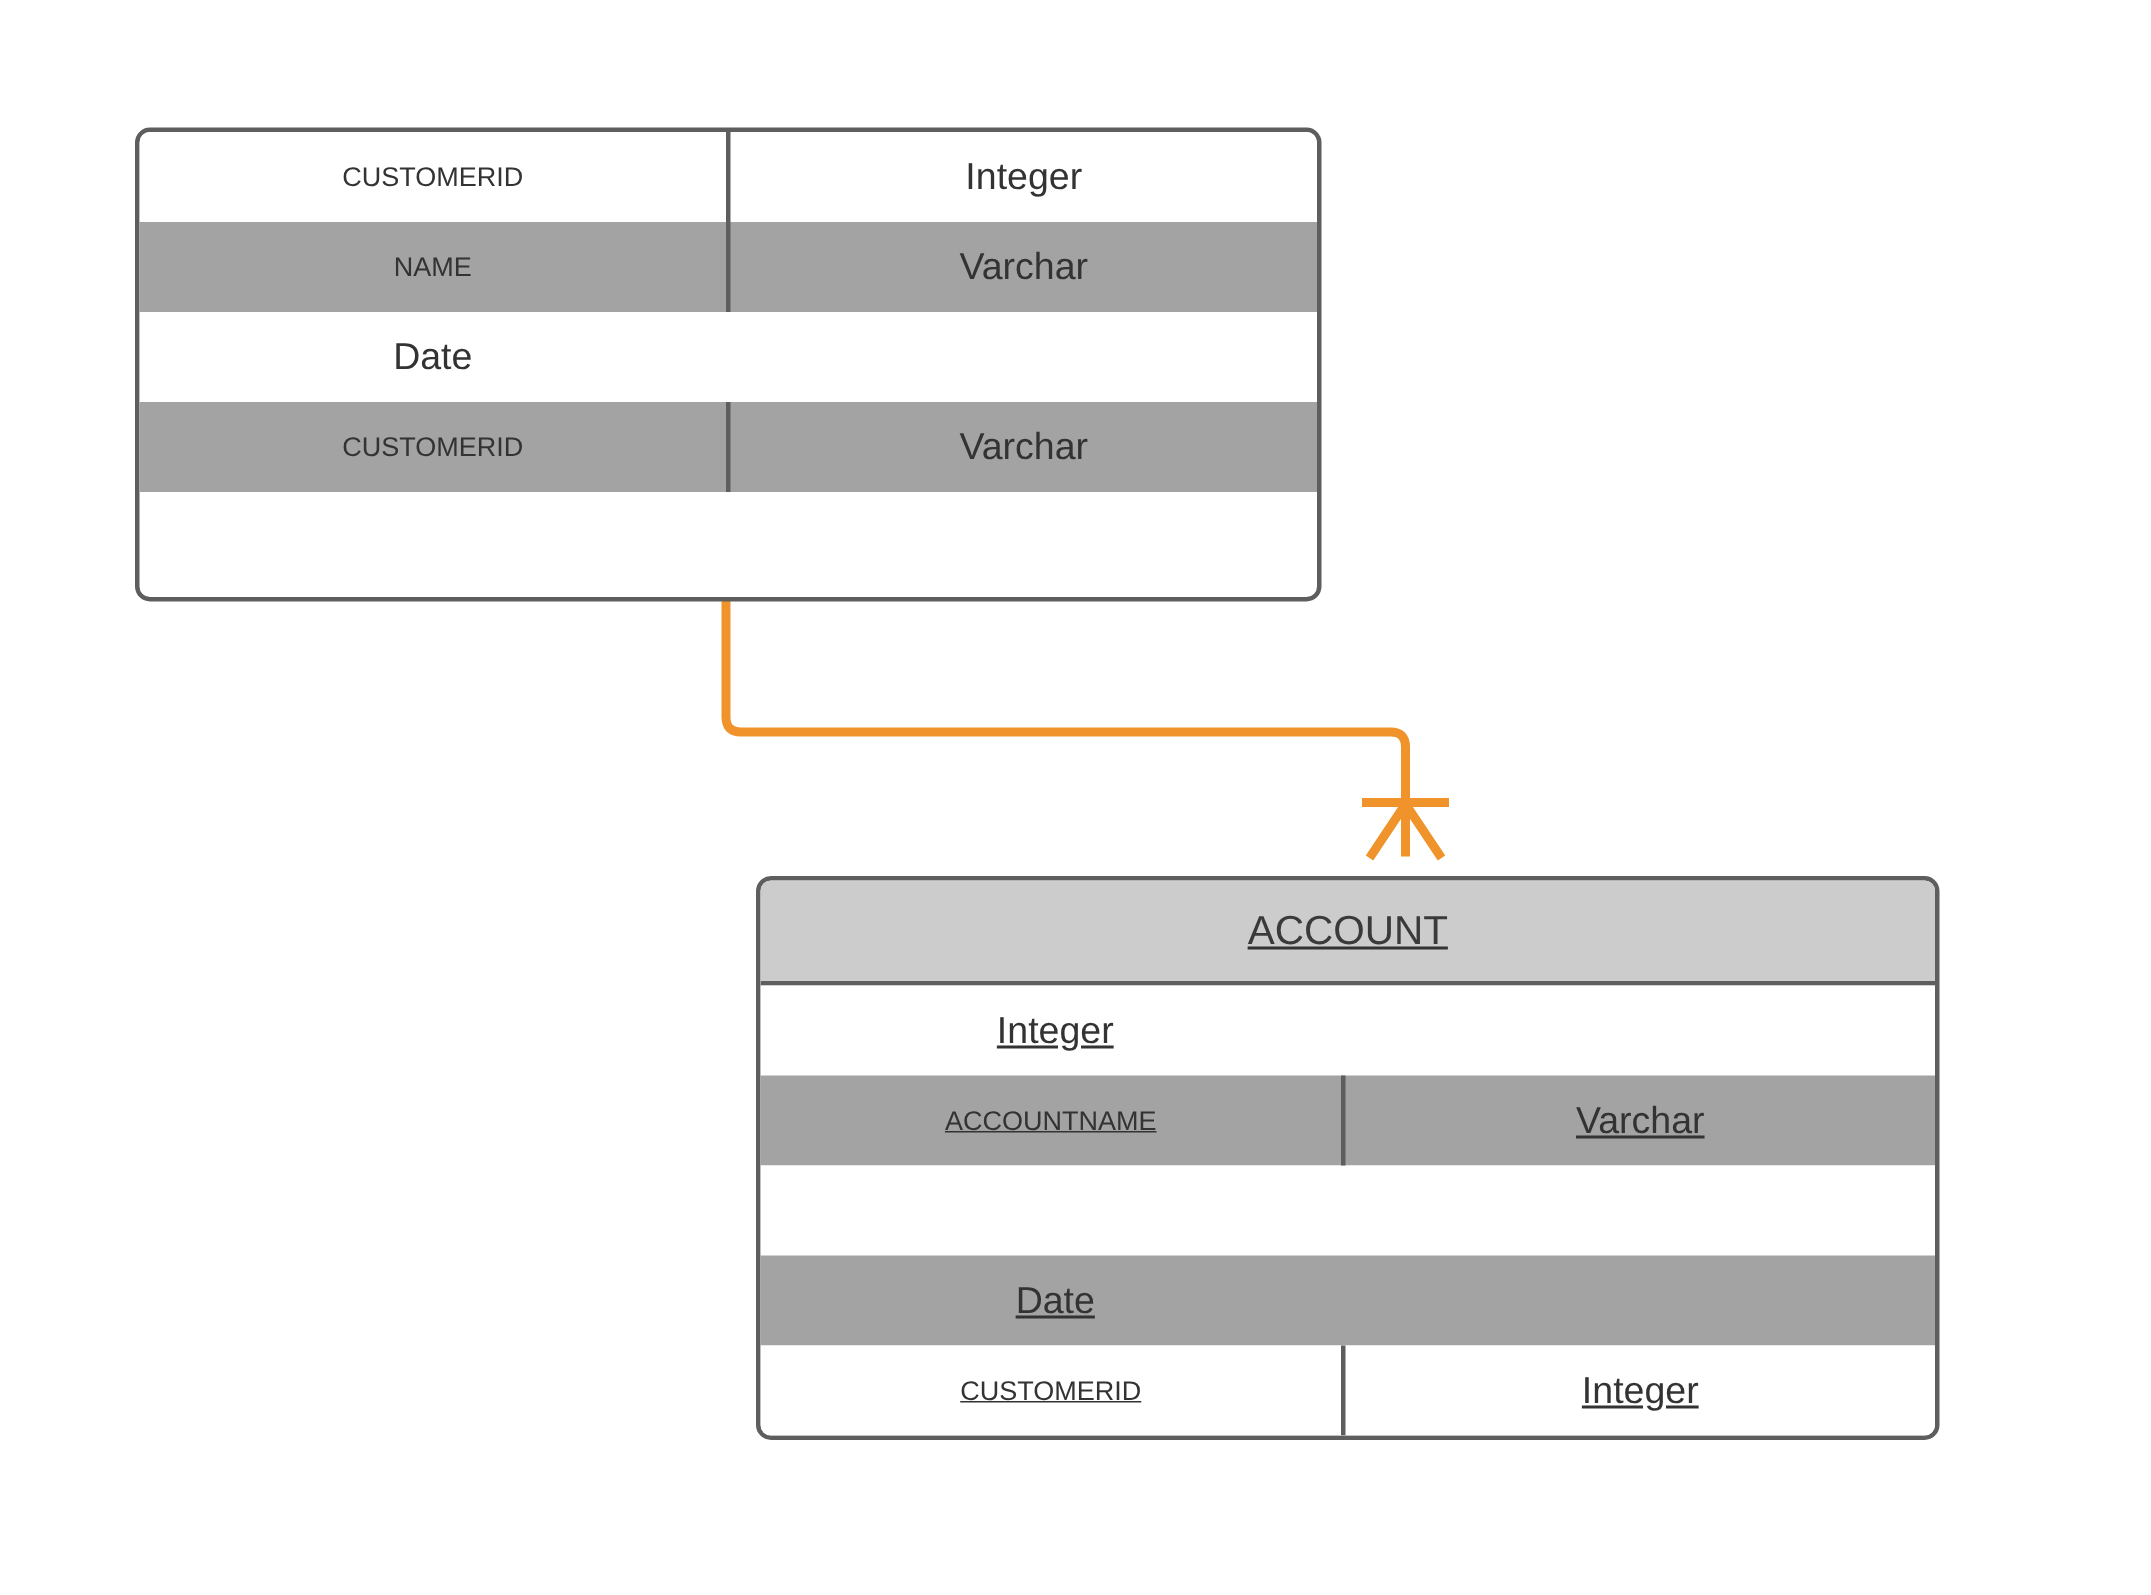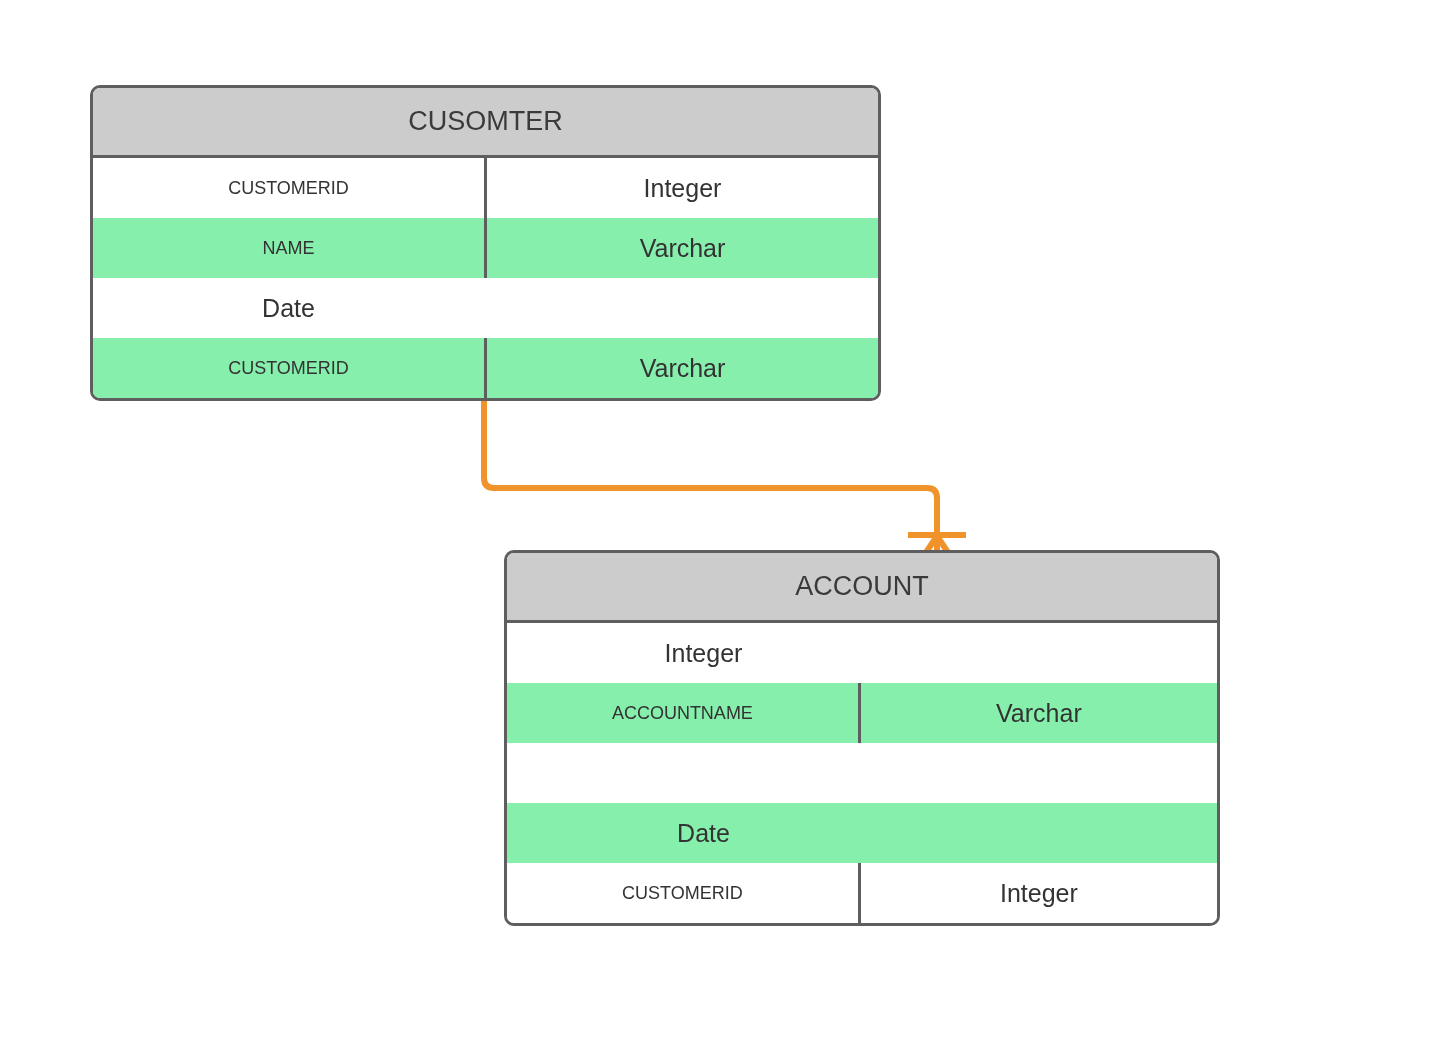--- a/index.html
+++ b/index.html
@@ -58,21 +58,21 @@
     display: block;
   }
 
   .attr-row {
     display: flex;
     height: 60px;
     box-sizing: border-box;
     background: #ffffff;
   }
   .attr-row.alt {
-    background: #86efac;
+    background: #a3a3a3;
   }
 
   .attr-name {
     display: flex;
     align-items: center;
     justify-content: center;
     box-sizing: border-box;
     border-right: 3px solid #5e5e5e;
     font-size: 18px;
     color: #333333;
@@ -96,44 +96,44 @@
     width: 791px;
     height: 316px;
   }
   #entity-customer .entity-header { height: 70px; }
   #entity-customer .attr-name { width: 394px; }
   #entity-customer .attr-type { width: 391px; }
 
   
   #entity-account {
     left: 504px;
-    top: 550px;
-    width: 716px;
+    top: 584px;
+    width: 789px;
     height: 376px;
+    text-decoration: underline;
   }
   #entity-account .entity-header { height: 70px; }
   #entity-account .attr-name { width: 390px; }
   #entity-account .attr-type { width: 393px; }
 </style>
 </head>
 <body>
 
 <div id="canvas">
 
   <svg class="er-connector" viewBox="0 0 1434 1063">
     <path d="M 484 400 L 484 478 Q 484 488 494 488 L 927 488 Q 937 488 937 498 L 937 571" fill="none" stroke="#f0932b" stroke-width="6" stroke-linecap="butt"></path>
 
     <line x1="937" y1="536" x2="913" y2="572" stroke="#f0932b" stroke-width="6"></line>
     <line x1="937" y1="536" x2="961" y2="572" stroke="#f0932b" stroke-width="6"></line>
 
     <line x1="908" y1="535" x2="966" y2="535" stroke="#f0932b" stroke-width="6"></line>
   </svg>
 
   <div class="entity" id="entity-customer">
-    <div class="entity-header">CUSOMTER</div>
     <div class="entity-rows">
       <div class="attr-row">
         <div class="attr-name">CUSTOMERID</div>
         <div class="attr-type">Integer</div>
       </div>
       <div class="attr-row alt">
         <div class="attr-name">NAME</div>
         <div class="attr-type">Varchar</div>
       </div>
       <div class="attr-row">

